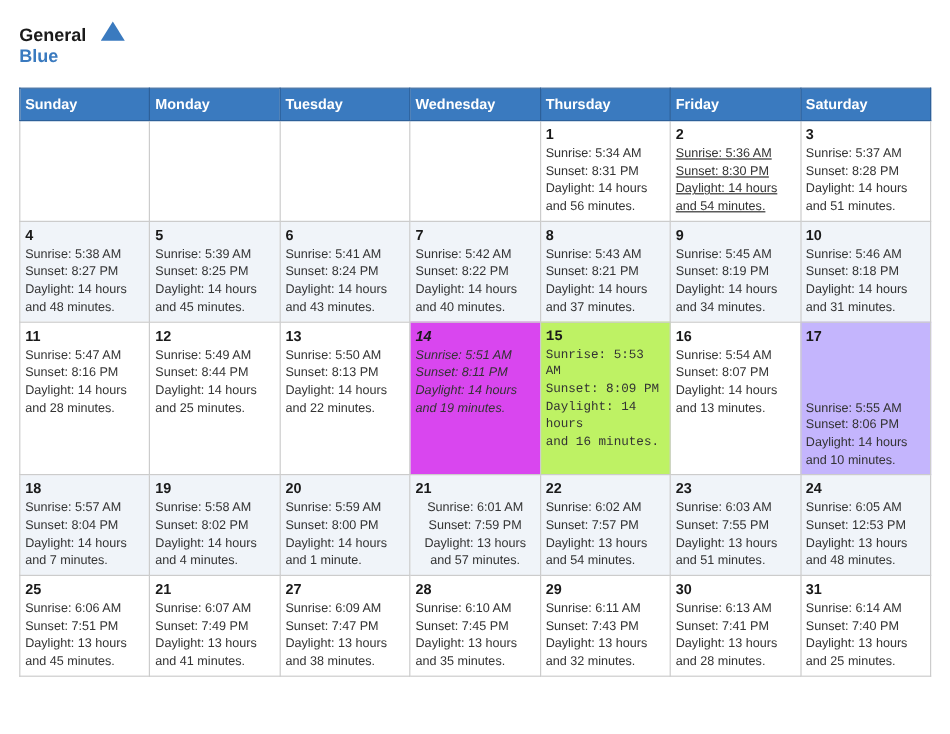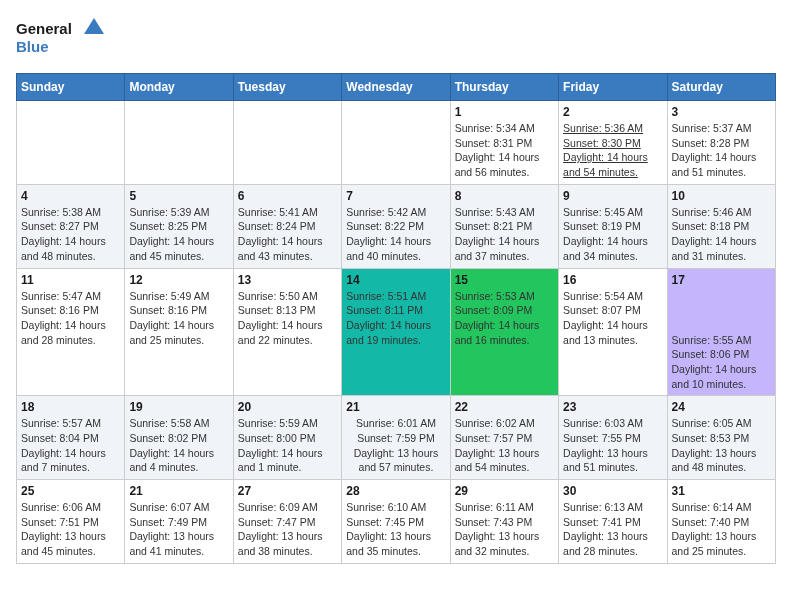--- a/index.html
+++ b/index.html
@@ -185,39 +185,39 @@
         <td style="background: rgb(255, 255, 255);">
           <div class="day-number">11</div>
           <div class="day-info" style="white-space: pre-line;">Sunrise: 5:47 AM
 Sunset: 8:16 PM
 Daylight: 14 hours
 and 28 minutes.</div>
         </td>
         <td style="background: rgb(255, 255, 255);">
           <div class="day-number">12</div>
           <div class="day-info" style="white-space: pre-line;">Sunrise: 5:49 AM
-Sunset: 8:16 PM
+Sunset: 8:44 PM
 Daylight: 14 hours
 and 25 minutes.</div>
         </td>
         <td style="background: rgb(255, 255, 255);">
           <div class="day-number">13</div>
           <div class="day-info" style="white-space: pre-line;">Sunrise: 5:50 AM
 Sunset: 8:13 PM
 Daylight: 14 hours
 and 22 minutes.</div>
         </td>
-        <td style="background: #14b8a6;">
+        <td style="background: #d946ef; font-style: italic;">
           <div class="day-number">14</div>
           <div class="day-info" style="white-space: pre-line;">Sunrise: 5:51 AM
 Sunset: 8:11 PM
 Daylight: 14 hours
 and 19 minutes.</div>
         </td>
-        <td style="background: #22c55e;">
+        <td style="background: #bef264; font-family: Liberation Mono, monospace;">
           <div class="day-number">15</div>
           <div class="day-info" style="white-space: pre-line;">Sunrise: 5:53 AM
 Sunset: 8:09 PM
 Daylight: 14 hours
 and 16 minutes.</div>
         </td>
         <td style="background: rgb(255, 255, 255);">
           <div class="day-number">16</div>
           <div class="day-info" style="white-space: pre-line;">Sunrise: 5:54 AM
 Sunset: 8:07 PM
@@ -271,21 +271,21 @@
         <td style="background: rgb(240, 244, 249);">
           <div class="day-number">23</div>
           <div class="day-info" style="white-space: pre-line;">Sunrise: 6:03 AM
 Sunset: 7:55 PM
 Daylight: 13 hours
 and 51 minutes.</div>
         </td>
         <td style="background: rgb(240, 244, 249);">
           <div class="day-number">24</div>
           <div class="day-info" style="white-space: pre-line;">Sunrise: 6:05 AM
-Sunset: 8:53 PM
+Sunset: 12:53 PM
 Daylight: 13 hours
 and 48 minutes.</div>
         </td>
       </tr>
       <tr>
         <td style="background: rgb(255, 255, 255);">
           <div class="day-number">25</div>
           <div class="day-info" style="white-space: pre-line;">Sunrise: 6:06 AM
 Sunset: 7:51 PM
 Daylight: 13 hours

